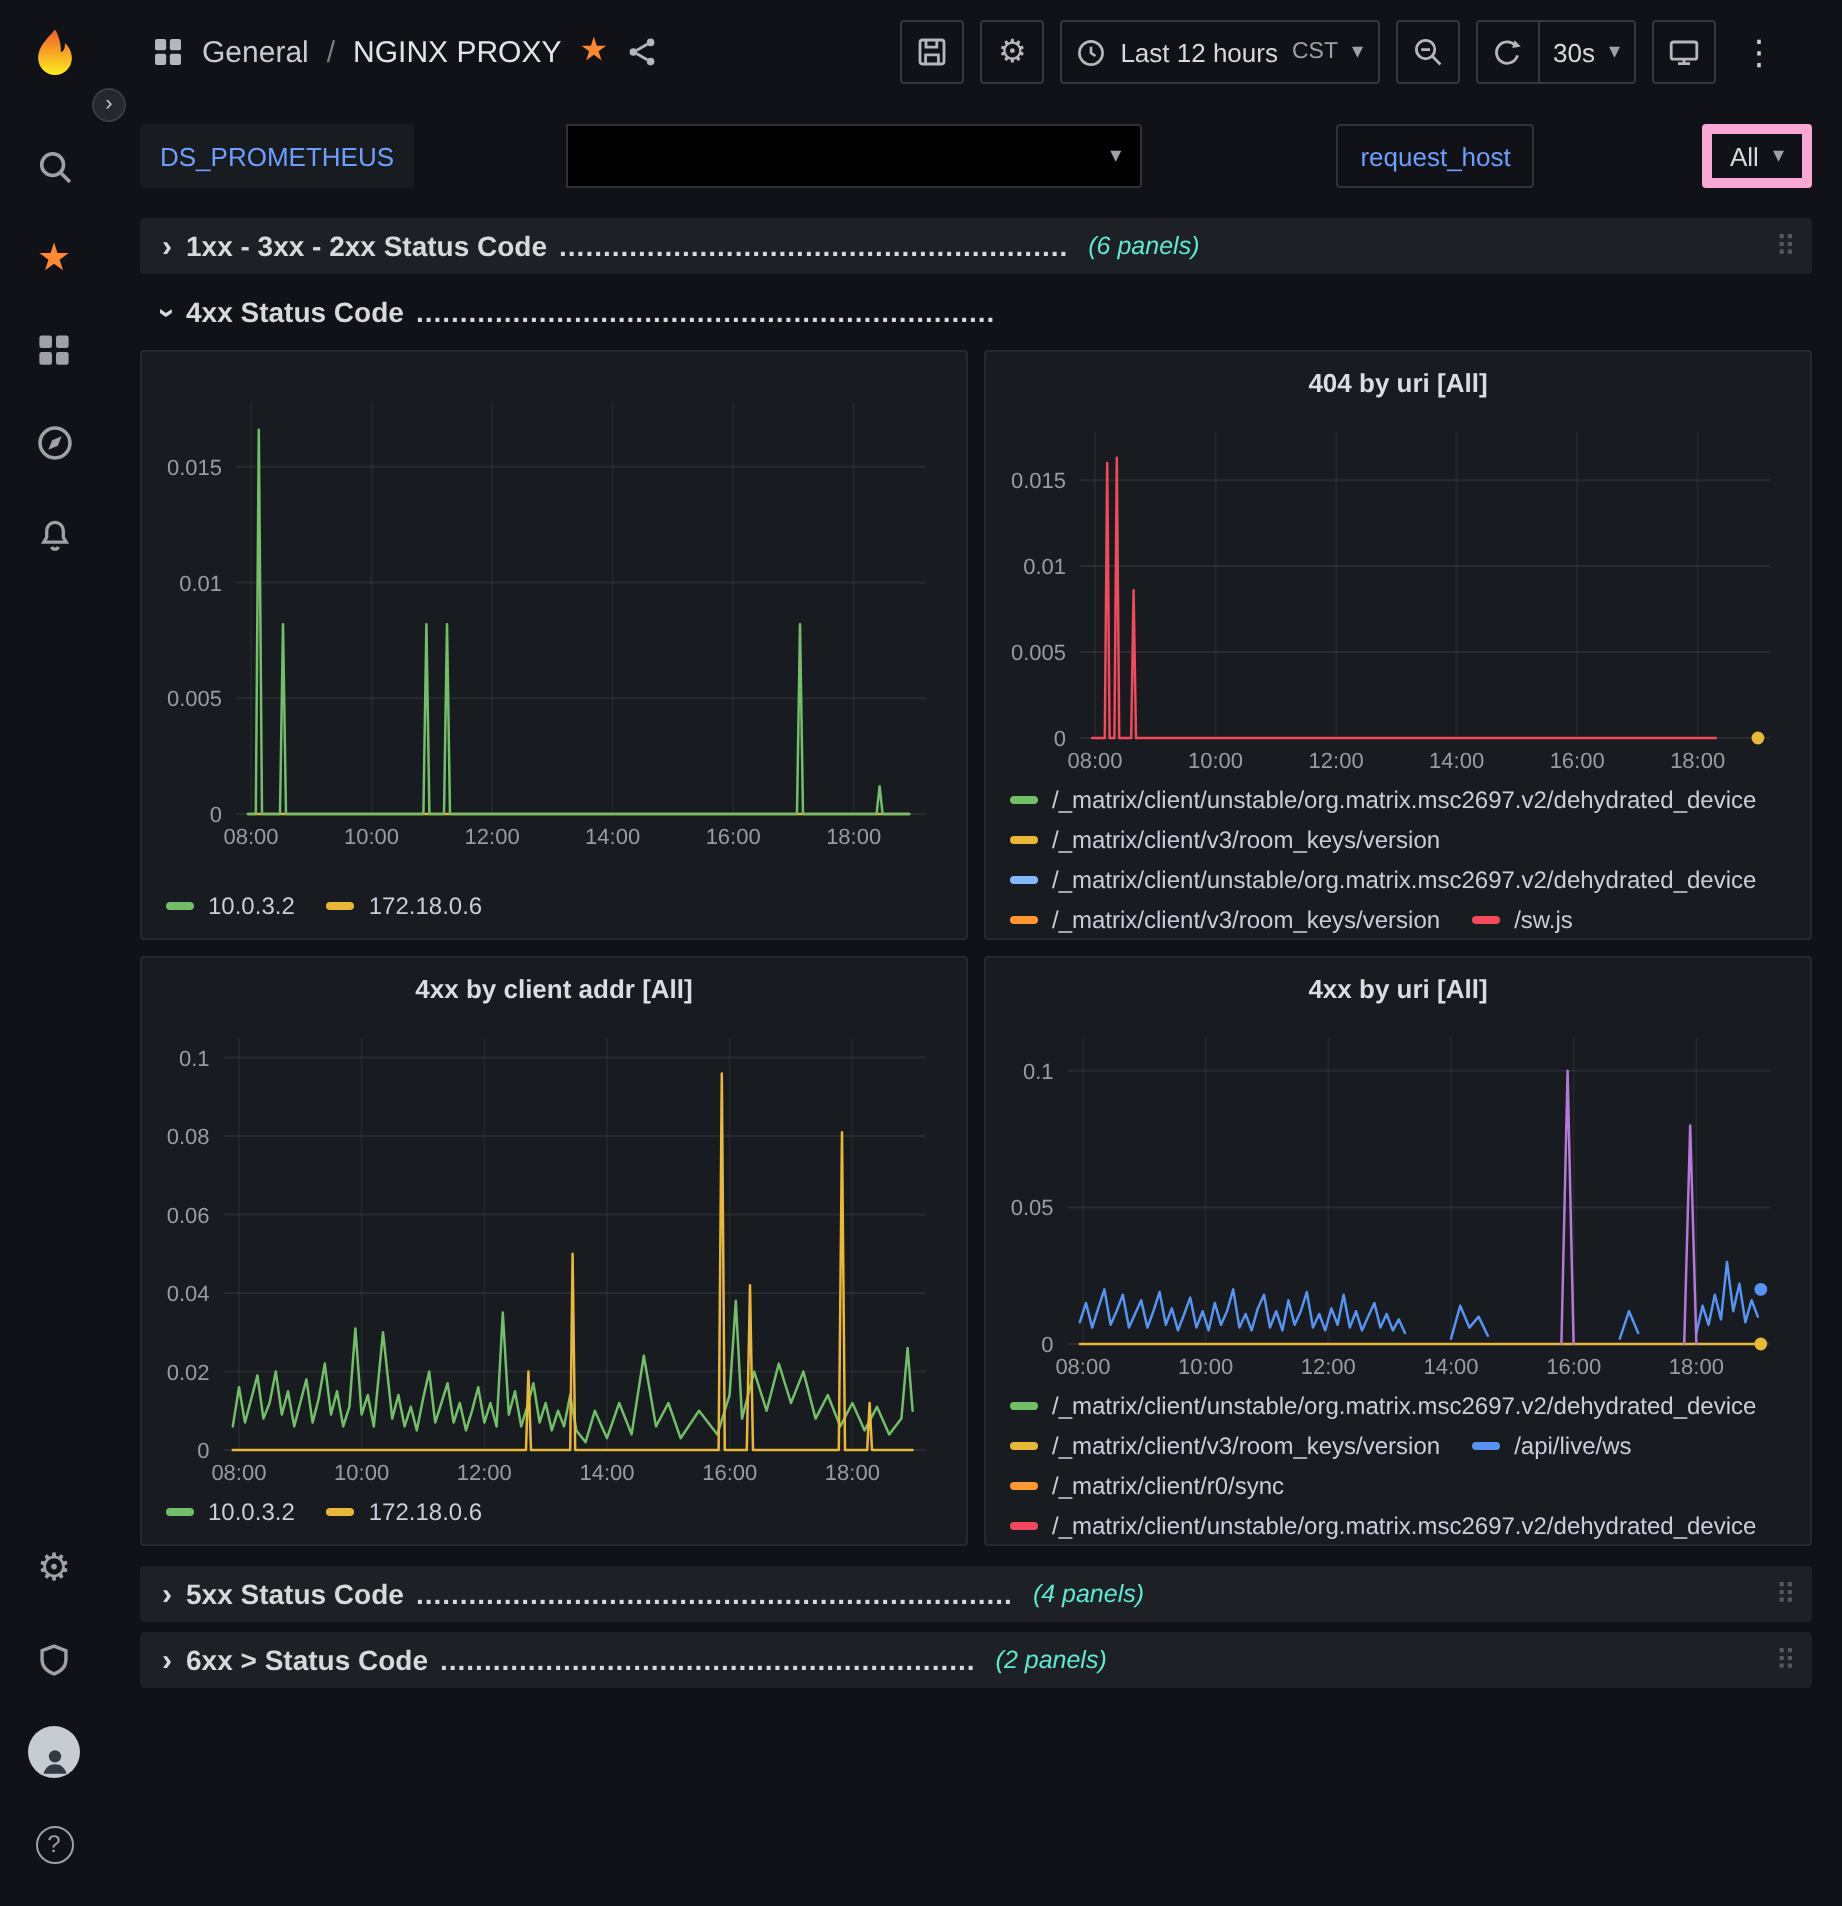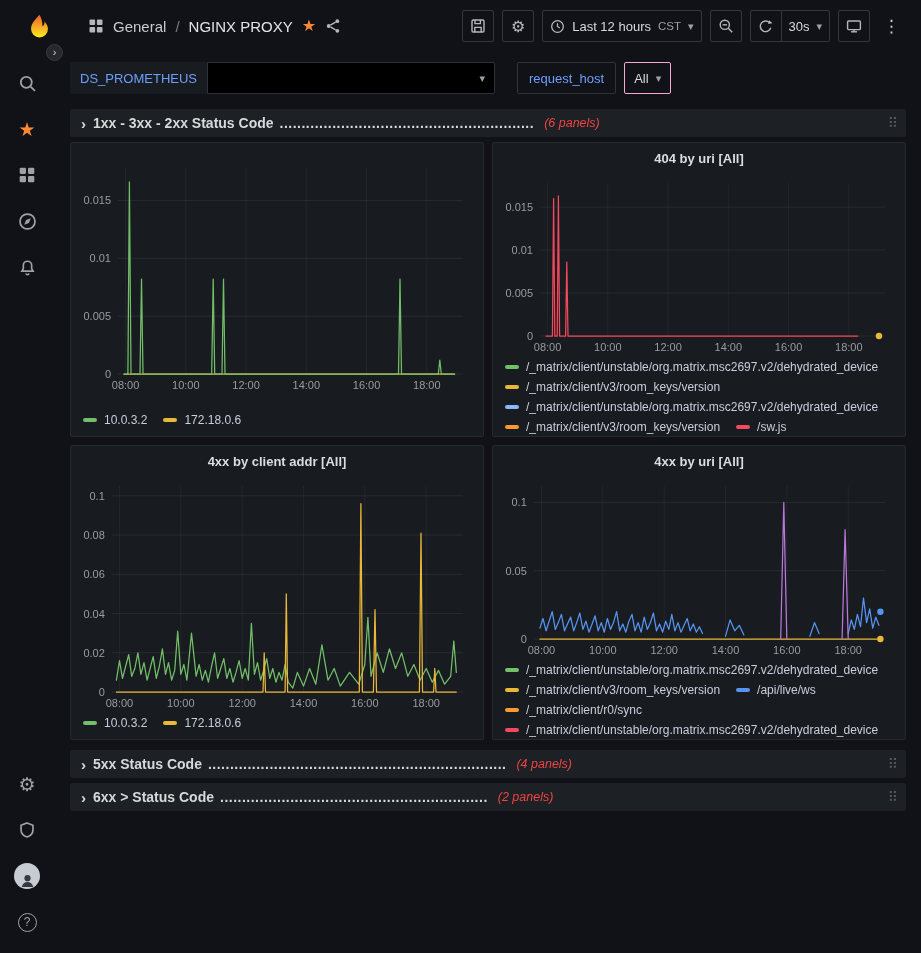--- a/index.html
+++ b/index.html
@@ -2,22 +2,22 @@
 <html><head>
 <meta charset="utf-8">
 <style>
   * { box-sizing: border-box; }
   html,body { width:921px; height:953px; margin:0; overflow:hidden; }
   body {
     background:#111217; color:#d8d9da;
     font-family:"Liberation Sans", sans-serif; font-size:13px;
   }
   
-  .navbar { position:fixed; top:0; left:12px; right:0; height:52px; display:flex; align-items:center;
-            padding:0 16px 0 0; gap:8px; background:#111217; z-index:10; }
+  .navbar { position:fixed; top:0; left:0; right:0; height:52px; display:flex; align-items:center;
+            padding:0 28px 0 0; gap:8px; background:#111217; z-index:10; }
   .logo-box { width:54px; display:flex; justify-content:center; flex:none; }
   .breadcrumb { display:flex; align-items:center; gap:9px; font-size:15px; margin-left:14px; }
   .bc-section { color:#c7cad0; font-weight:500; cursor:pointer; }
   .bc-sep { color:#7b7f85; }
   .bc-title { color:#e3e4e6; font-weight:500; cursor:pointer; }
   .bc-star { color:#ff8833; font-size:16px; cursor:pointer; line-height:1; }
   .nav-spacer { flex:1; }
   .tbtn { height:32px; min-width:32px; border:1px solid #34373d; border-radius:2px; background:transparent;
           color:#b4b7bd; display:flex; align-items:center; justify-content:center; padding:0 7px; gap:7px;
           font-size:13px; cursor:pointer; flex:none; font-family:inherit; }
@@ -40,40 +40,40 @@
   .side-spacer { flex:1; }
   .avatar { width:26px; height:26px; border-radius:50%; background:#c7ccd3; display:flex; align-items:flex-end;
             justify-content:center; overflow:hidden; cursor:pointer; }
   .qcircle { width:19px; height:19px; border:1.6px solid #9fa1a6; border-radius:50%; font-size:12px;
              color:#9fa1a6; display:flex; align-items:center; justify-content:center; cursor:pointer; }
   .expand-btn { position:fixed; top:44px; left:46px; width:17px; height:17px; border-radius:50%;
                 background:#26282e; border:1px solid #383b41; color:#c7d0d9; display:flex; align-items:center;
                 justify-content:center; font-size:11px; z-index:11; cursor:pointer; line-height:1; }
   
   .main { margin-left:54px; padding-top:52px; }
-  .submenu { display:flex; align-items:center; padding:10px 15px 8px 16px; }
+  .submenu { display:flex; align-items:center; padding:10px 15px 8px 16px;justify-content:space-between; }
   .var-label { color:#6e9fff; font-size:13px; height:32px; display:flex; align-items:center; padding:0 10px;
                background:#181b1f; border-radius:2px 0 0 2px; cursor:pointer; }
   .ds-select { width:288px; height:32px; background:#000; border:1px solid #2f3237; border-radius:0 2px 2px 0;
                display:flex; align-items:center; justify-content:flex-end; padding:0 9px; cursor:pointer; }
   .req-box { height:32px; border:1px solid #2f3237; border-radius:2px; display:flex; align-items:center;
              padding:0 11px; color:#6e9fff; font-size:13px; margin-left:22px; cursor:pointer; }
-  .all-box { height:32px; border:1px solid #f9a8d4; border-radius:2px; display:flex; align-items:center;
+  .all-box { height:32px; border:5px solid #f9a8d4; border-radius:2px; display:flex; align-items:center;
              gap:7px; padding:0 9px; color:#d8d9da; font-size:13px; margin-left:8px; cursor:pointer; }
   .content { padding:2px 15px 0 16px; }
   
   .row-header { display:flex; align-items:center; height:28px; margin:5px 0; padding:0 8px 0 4px;
                 border-radius:2px; cursor:pointer; }
   .row-header.collapsed { background:#1d2024; }
   .chev { width:19px; text-align:center; font-size:15px; font-weight:700; color:#d8d9da; flex:none; }
   .rot90 { display:inline-block; transform:rotate(90deg); }
   .row-title { font-size:14px; font-weight:700; color:#d8d9da; white-space:nowrap; }
   .dots { font-size:14px; font-weight:700; color:#d8d9da; letter-spacing:0.5px; margin-left:6px; white-space:nowrap;
           overflow:hidden; }
-  .count { font-style:italic; color:#ef4444; font-size:12.5px; margin-left:10px; white-space:nowrap; }
+  .count { font-style:italic; color:#5eead4; font-size:12.5px; margin-left:10px; white-space:nowrap; }
   .drag { margin-left:auto; color:#55585e; font-size:14px; cursor:grab; }
   
   .panel-grid { display:grid; grid-template-columns:1fr 1fr; gap:8px; margin:4px 0 10px; }
   .panel { height:295px; background:#181b1f; border:1px solid #25282e; border-radius:2px;
            display:flex; flex-direction:column; overflow:hidden; }
   .panel-title { height:30px; display:flex; align-items:center; justify-content:center; font-size:13px;
                  font-weight:700; color:#dcdde2; flex:none; cursor:pointer; }
   .chart-wrap { flex:1; min-height:0; padding:0 4px; }
   svg.chart { width:100%; height:100%; display:block; }
   .legend { flex:none; display:flex; flex-wrap:wrap; column-gap:16px; row-gap:2px; padding:2px 12px 7px;
@@ -247,20 +247,25 @@
   <div class="content">
 
     <div class="row-header collapsed">
       <span class="chev">›</span>
       <span class="row-title">1xx - 3xx - 2xx Status Code</span>
       <span class="dots">..........................................................</span>
       <span class="count">(6 panels)</span>
       <span class="drag">⠿</span>
     </div>
 
+    <div class="row-header">
+      <span class="chev"><span class="rot90">›</span></span>
+      <span class="row-title">4xx Status Code</span>
+      <span class="dots">..................................................................</span>
+    </div>
 
     <div class="panel-grid">
 
       <div class="panel">
         <div class="chart-wrap">
           <svg class="chart" viewBox="0 0 404 236">
               <line x1="50.532751091703055" x2="50.532751091703055" y1="10" y2="216" stroke="rgba(204,204,220,0.06)" stroke-width="1"></line>
               <text x="50.532751091703055" y="231" text-anchor="middle" fill="#9a9ca2" font-size="11">08:00</text>
               <line x1="110.79475982532752" x2="110.79475982532752" y1="10" y2="216" stroke="rgba(204,204,220,0.06)" stroke-width="1"></line>
               <text x="110.79475982532752" y="231" text-anchor="middle" fill="#9a9ca2" font-size="11">10:00</text>

